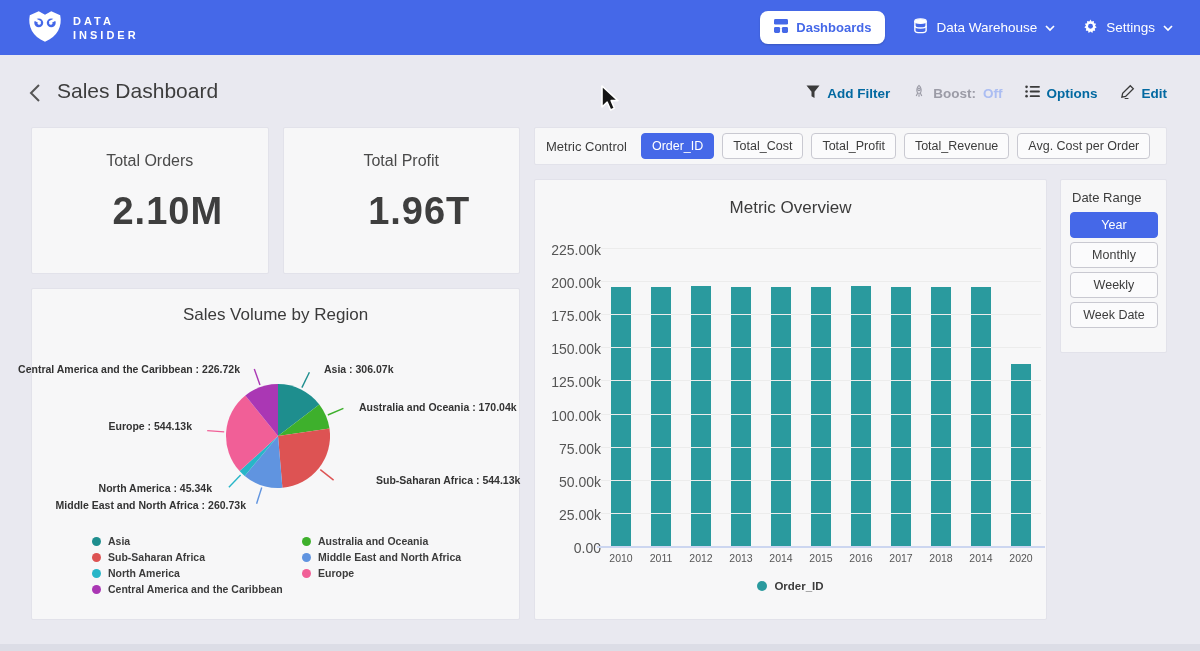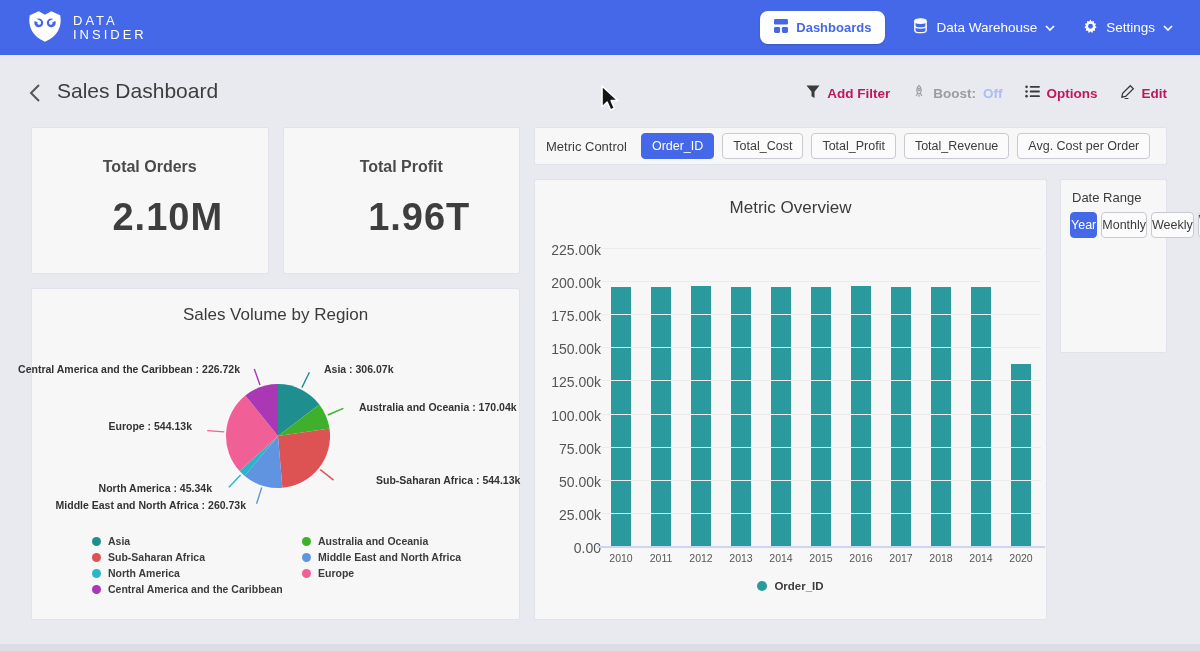--- a/index.html
+++ b/index.html
@@ -4,41 +4,41 @@
 <style>
   * { margin:0; padding:0; box-sizing:border-box; }
   html,body { width:1200px; height:651px; }
   body { font-family:"Liberation Sans", sans-serif; }
   .page { position:relative; width:1200px; height:651px; background:#e9e9f0; overflow:hidden; }
 
   
   .navbar { position:absolute; top:0; left:0; width:1200px; height:55px; background:#4568e8;
             display:flex; align-items:center; justify-content:space-between; padding:0 27px; }
   .brand { display:flex; align-items:center; gap:10px; }
-  .brand-text { color:#fff; font-size:13px; font-weight:normal; letter-spacing:3px; line-height:14px; }
+  .brand-text { color:#fff; font-size:11px; font-weight:bold; letter-spacing:3px; line-height:14px; }
   .nav-right { display:flex; gap:28px; }
   .nav-pill { display:flex; align-items:center; gap:8px; background:#fff; color:#4568e8;
               border:none; border-radius:8px; padding:8px 14px; font-size:13px; font-weight:bold;
               font-family:inherit; cursor:pointer; box-shadow:0 1px 2px rgba(0,0,0,.18); }
   .nav-item { display:flex; align-items:center; gap:8px; color:#fff; font-size:13.5px; font-weight:500; cursor:pointer; }
 
   
   .back-btn { position:absolute; left:28px; top:83px; cursor:pointer; }
   .page-title { position:absolute; left:57px; top:79px; font-size:21px; font-weight:500; color:#3d3d3d; }
   .toolbar { position:absolute; right:33px; top:84px; display:flex; align-items:center; gap:22px; }
-  .tool { display:flex; align-items:center; gap:7px; font-size:13.5px; font-weight:600; color:#be185d; cursor:pointer; }
+  .tool { display:flex; align-items:center; gap:7px; font-size:13.5px; font-weight:600; color:#0369a1; cursor:pointer; }
   .tool.boost { color:#9b9ba6; cursor:default; }
   .boost-off { color:#abbdf2; font-weight:600; }
 
   
   .card { position:absolute; background:#f7f7f8; border:1px solid #e2e2ea; border-radius:2px; }
 
   .kpi-row { position:absolute; left:31px; top:127px; width:489px; height:147px; display:flex; gap:14px; }
   .kpi-card { position:relative; flex:1; background:#f7f7f8; border:1px solid #e2e2ea; border-radius:2px; text-align:center; }
-  .kpi-label { margin-top:30px; font-size:16px; font-weight:700; color:#4a4a4a; }
+  .kpi-label { margin-top:24px; font-size:16px; font-weight:400; color:#4a4a4a; }
   .kpi-value { margin-top:20px; font-size:38px; font-weight:bold; color:#3e3e3e; letter-spacing:1px;padding-left:36px; }
 
   
   .metric-bar { left:534px; top:127px; width:633px; height:38px; display:flex; align-items:center; padding-left:11px; gap:8px; }
   .metric-label { font-size:13px; color:#3c3c3c; margin-right:6px; }
   .chip { height:26px; padding:0 10px; font-size:12.5px; font-family:inherit; color:#3c3c3c;
           background:#fbfbfc; border:1px solid #c9c9d1; border-radius:4px; cursor:pointer; }
   .chip.active { background:#4568e8; border-color:#4568e8; color:#fff; }
 
   
@@ -62,21 +62,21 @@
   .pie-svg { position:absolute; left:0; top:0; pointer-events:none; }
   .pie-label { position:absolute; font-size:10.5px; font-weight:bold; color:#333; white-space:nowrap; }
   .pie-legend { position:absolute; left:60px; top:244px; display:grid; grid-template-columns:200px auto;
                 grid-template-rows:repeat(4,16px); grid-auto-flow:column; column-gap:10px; }
   .pie-legend-item { display:flex; align-items:center; gap:7px; font-size:10.5px; font-weight:bold; color:#3c3c3c; }
   .pie-legend-dot { width:9px; height:9px; border-radius:50%; flex:0 0 9px; }
 
   
   .date-card { left:1060px; top:179px; width:107px; height:174px; padding:9px; }
   .date-label { font-size:13px; color:#3c3c3c; margin:1px 0 7px 2px; }
-  .date-btns { display:flex; flex-direction:row; gap:4px; }
+  .date-btns { display:flex; flex-direction:column; gap:4px; }
   .date-btn { height:26px; width:88px; font-size:12.5px; font-family:inherit; color:#3c3c3c;
               background:#fbfbfc; border:1px solid #c9c9d1; border-radius:4px; cursor:pointer; }
   .date-btn.active { background:#4568e8; border-color:#4568e8; color:#fff; }
 
   .bottom-strip { position:absolute; left:0; bottom:0; width:1200px; height:7px; background:#dcdde6; }
   .cursor { position:absolute; left:598px; top:84px; pointer-events:none; }
 </style>
 </head>
 <body>
 

